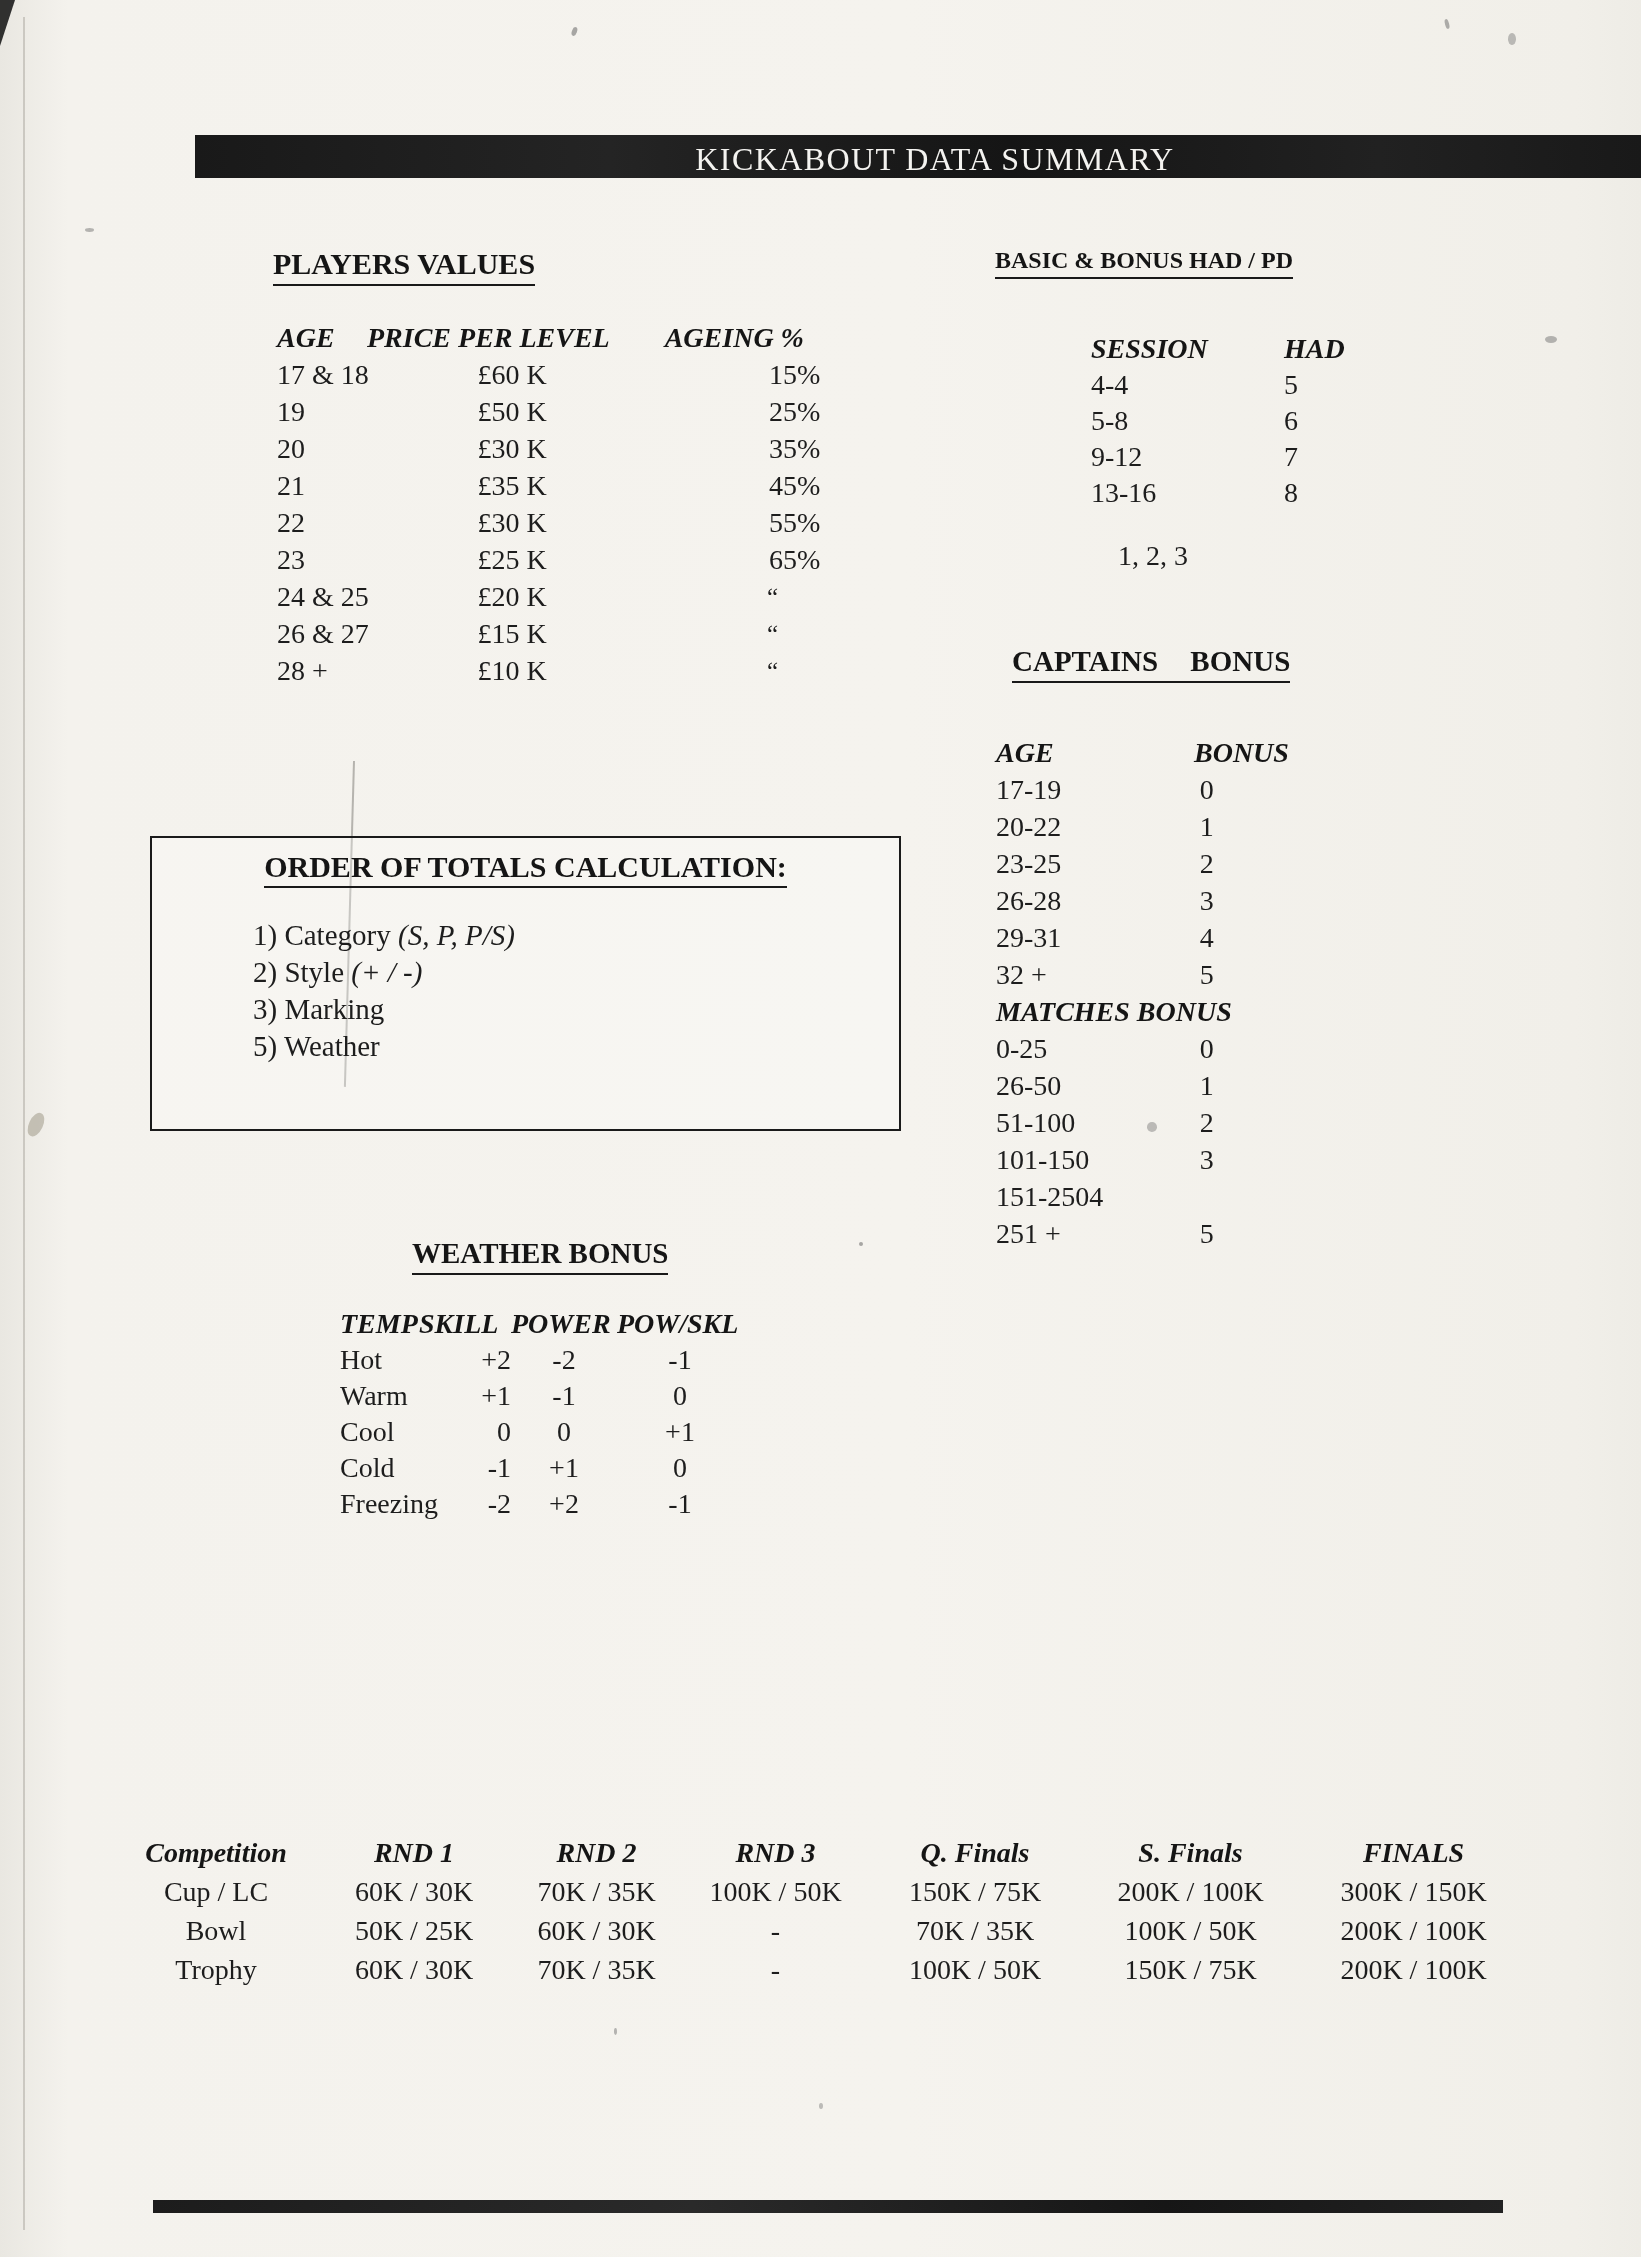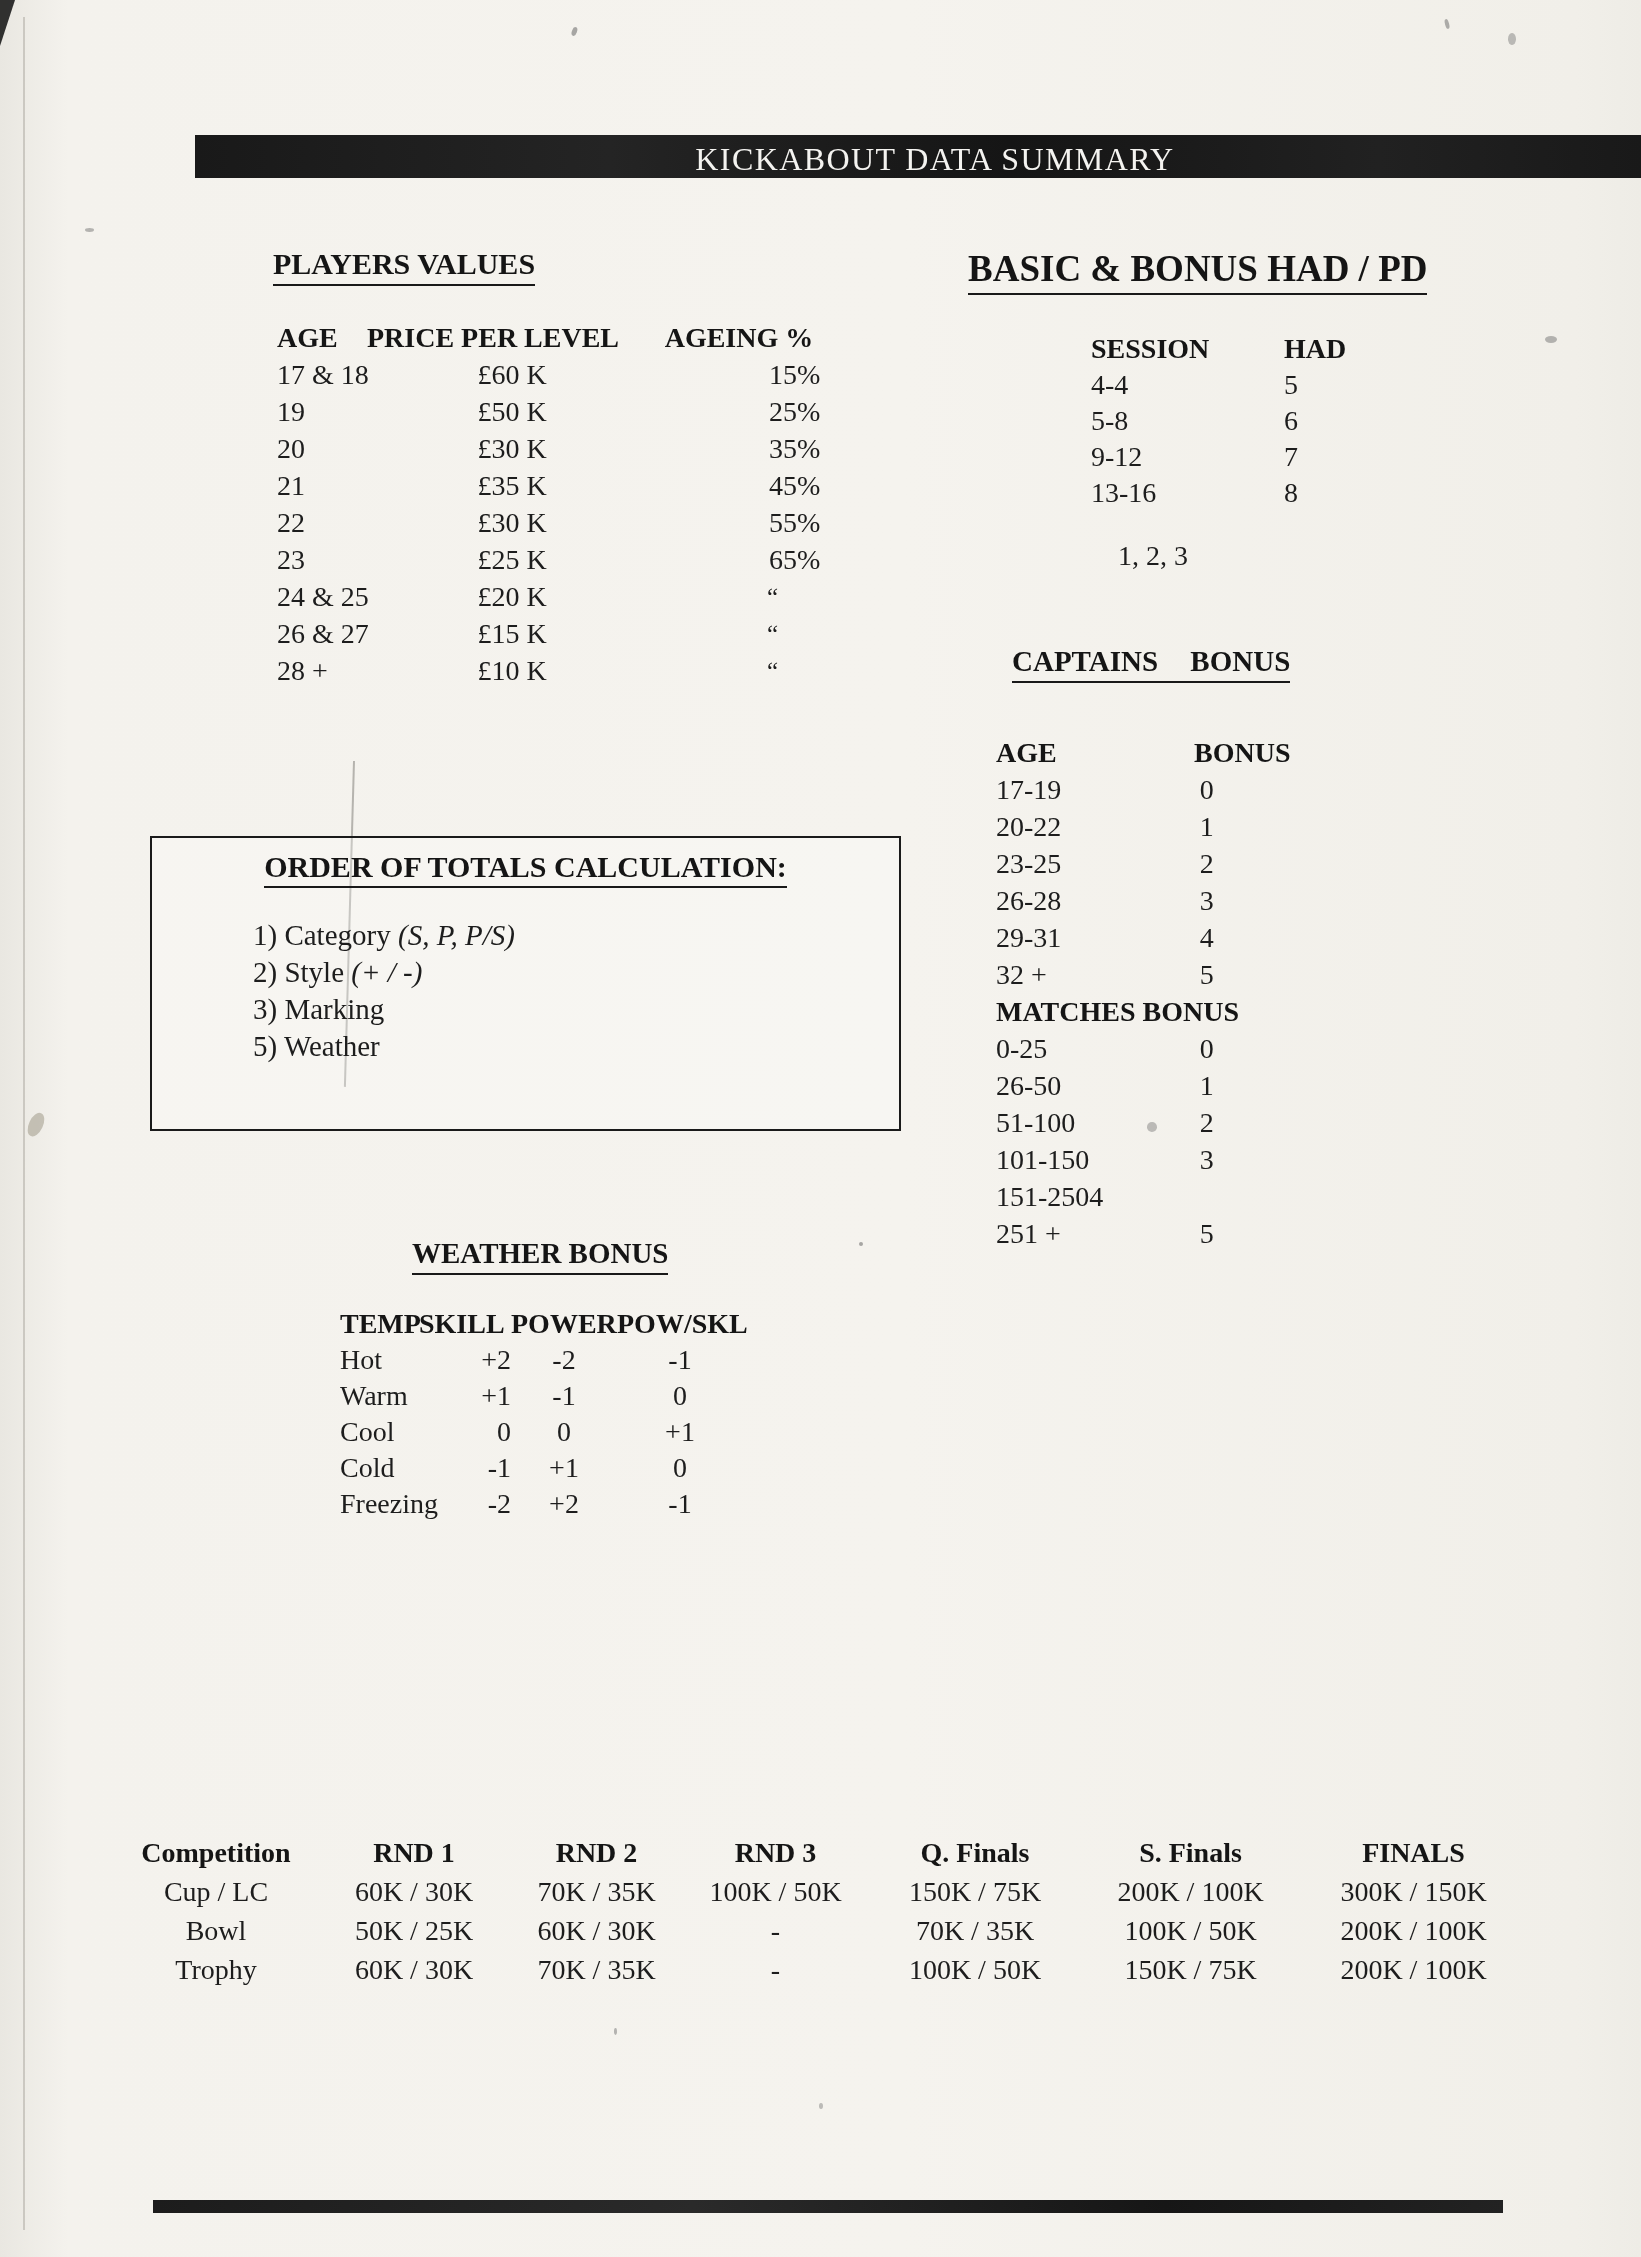--- a/index.html
+++ b/index.html
@@ -7,41 +7,41 @@
     position:relative; width:1641px; height:2257px; overflow:hidden;
     background:linear-gradient(90deg,#e9e7e1 0px,#f4f2ed 68px,#f5f3ee 55%,#f1efe9 96%,#eeece6 100%);
     font-family:"Liberation Serif","DejaVu Serif",serif;
     color:#1d1d1d;
   }
   .abs{position:absolute;}
   .u{border-bottom:2.9px solid #191919; padding-bottom:2.9px;}
   .heading{font-weight:bold; color:#151515; white-space:nowrap;}
   .grid{display:grid; white-space:nowrap;}
   .cell{font-size:28px; line-height:37px;}
-  .hdr{font-size:28px; line-height:37px; font-weight:bold; color:#151515;}
+  .hdr{font-size:28px; line-height:37px; font-weight:bold; color:#151515;font-style:italic;}
 
   
   #top-bar{
     left:195px; top:135px; width:1480px; height:43px;
     background:linear-gradient(90deg,#191919,#242424 28%,#151515 55%,#212121 80%,#181818);
     display:flex; align-items:flex-end; justify-content:center;
   }
   #top-bar .t{color:#f4f3f0; font-size:32px; letter-spacing:1.4px; white-space:nowrap;}
   #bottom-bar{left:153px; top:2200px; width:1350px; height:12.6px;
     background:linear-gradient(90deg,#1c1c1c,#2a2a2a 40%,#161616 75%,#222);}
 
   
   #players-heading{left:273px; top:247px; font-size:30px;}
   #players-table{left:277px; top:319px; grid-template-columns:90px 290px 169px; grid-auto-rows:37px;}
   #players-table .price{text-align:center;}
   #players-table .age-pct{text-align:right; padding-right:5.8px;}
   #players-table .ditto{text-align:right; padding-right:48px; font-size:25px;}
 
   
-  #basic-heading{left:968px; top:247px; font-size:37px;}
+  #basic-heading{left:995px; top:247px; font-size:24px;}
   #session-table{left:1091px; top:330px; grid-template-columns:193px 87px; grid-auto-rows:36px;}
   #session-footnote{padding-left:27px; grid-column:1 / -1;margin-top:27px;}
 
   
   #captains-heading{left:1012px; top:645px; font-size:29px; word-spacing:25px;}
   #captains-table{left:996px; top:734px; grid-template-columns:198px 130px; grid-auto-rows:37px;}
   #captains-table .val{padding-left:5.8px;}
   #matches-heading-row{grid-column:1 / -1;}
 
   

